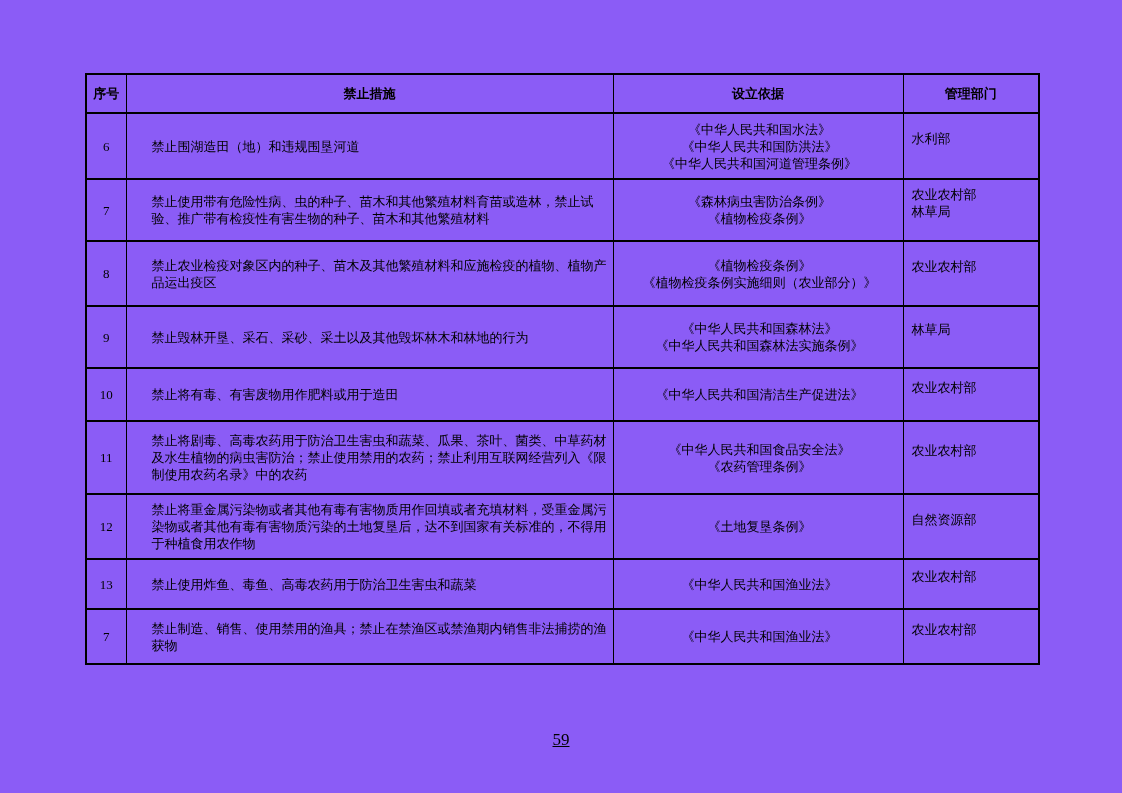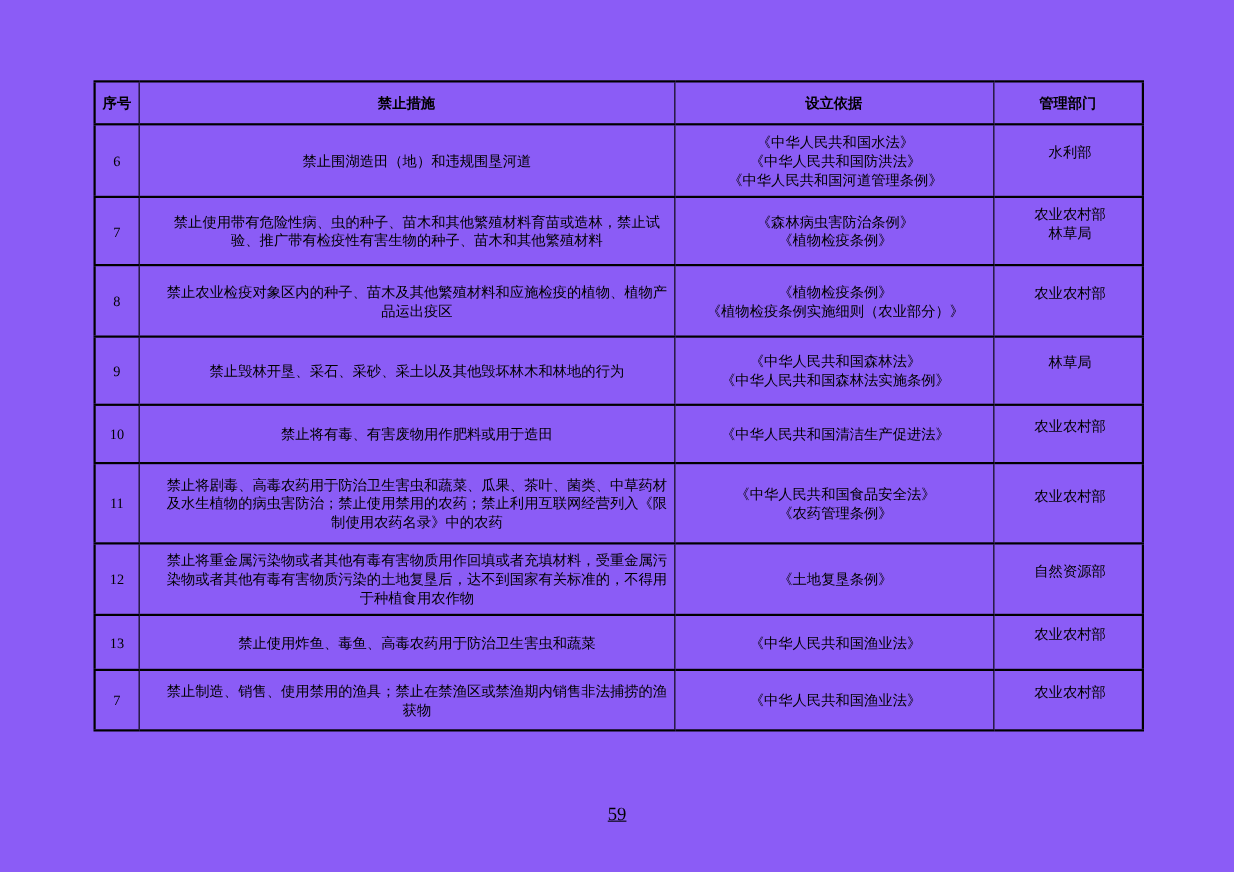--- a/index.html
+++ b/index.html
@@ -40,31 +40,31 @@
     font-size: 14.5px;
     text-align: center;
     padding: 2px;
   }
   td.no-cell {
     text-align: center;
     font-size: 13.5px;
     padding: 2px;
   }
   td.measure-cell {
-    text-align: center;
+    text-align: left;
     padding: 3px 6px 3px 25px;
   }
   td.basis-cell {
     text-align: center;
     padding: 3px 4px 3px 7px;
     white-space: pre-line;
     margin-top: 40px;
   }
   td.dept-cell {
-    text-align: center;
+    text-align: left;
     padding: 3px 4px 18px 8px;
     white-space: pre-line;
   }
   .page-number {
     position: absolute;
     top: 728px;
     left: 0;
     width: 1122px;
     text-align: center;
     font-size: 17px;

